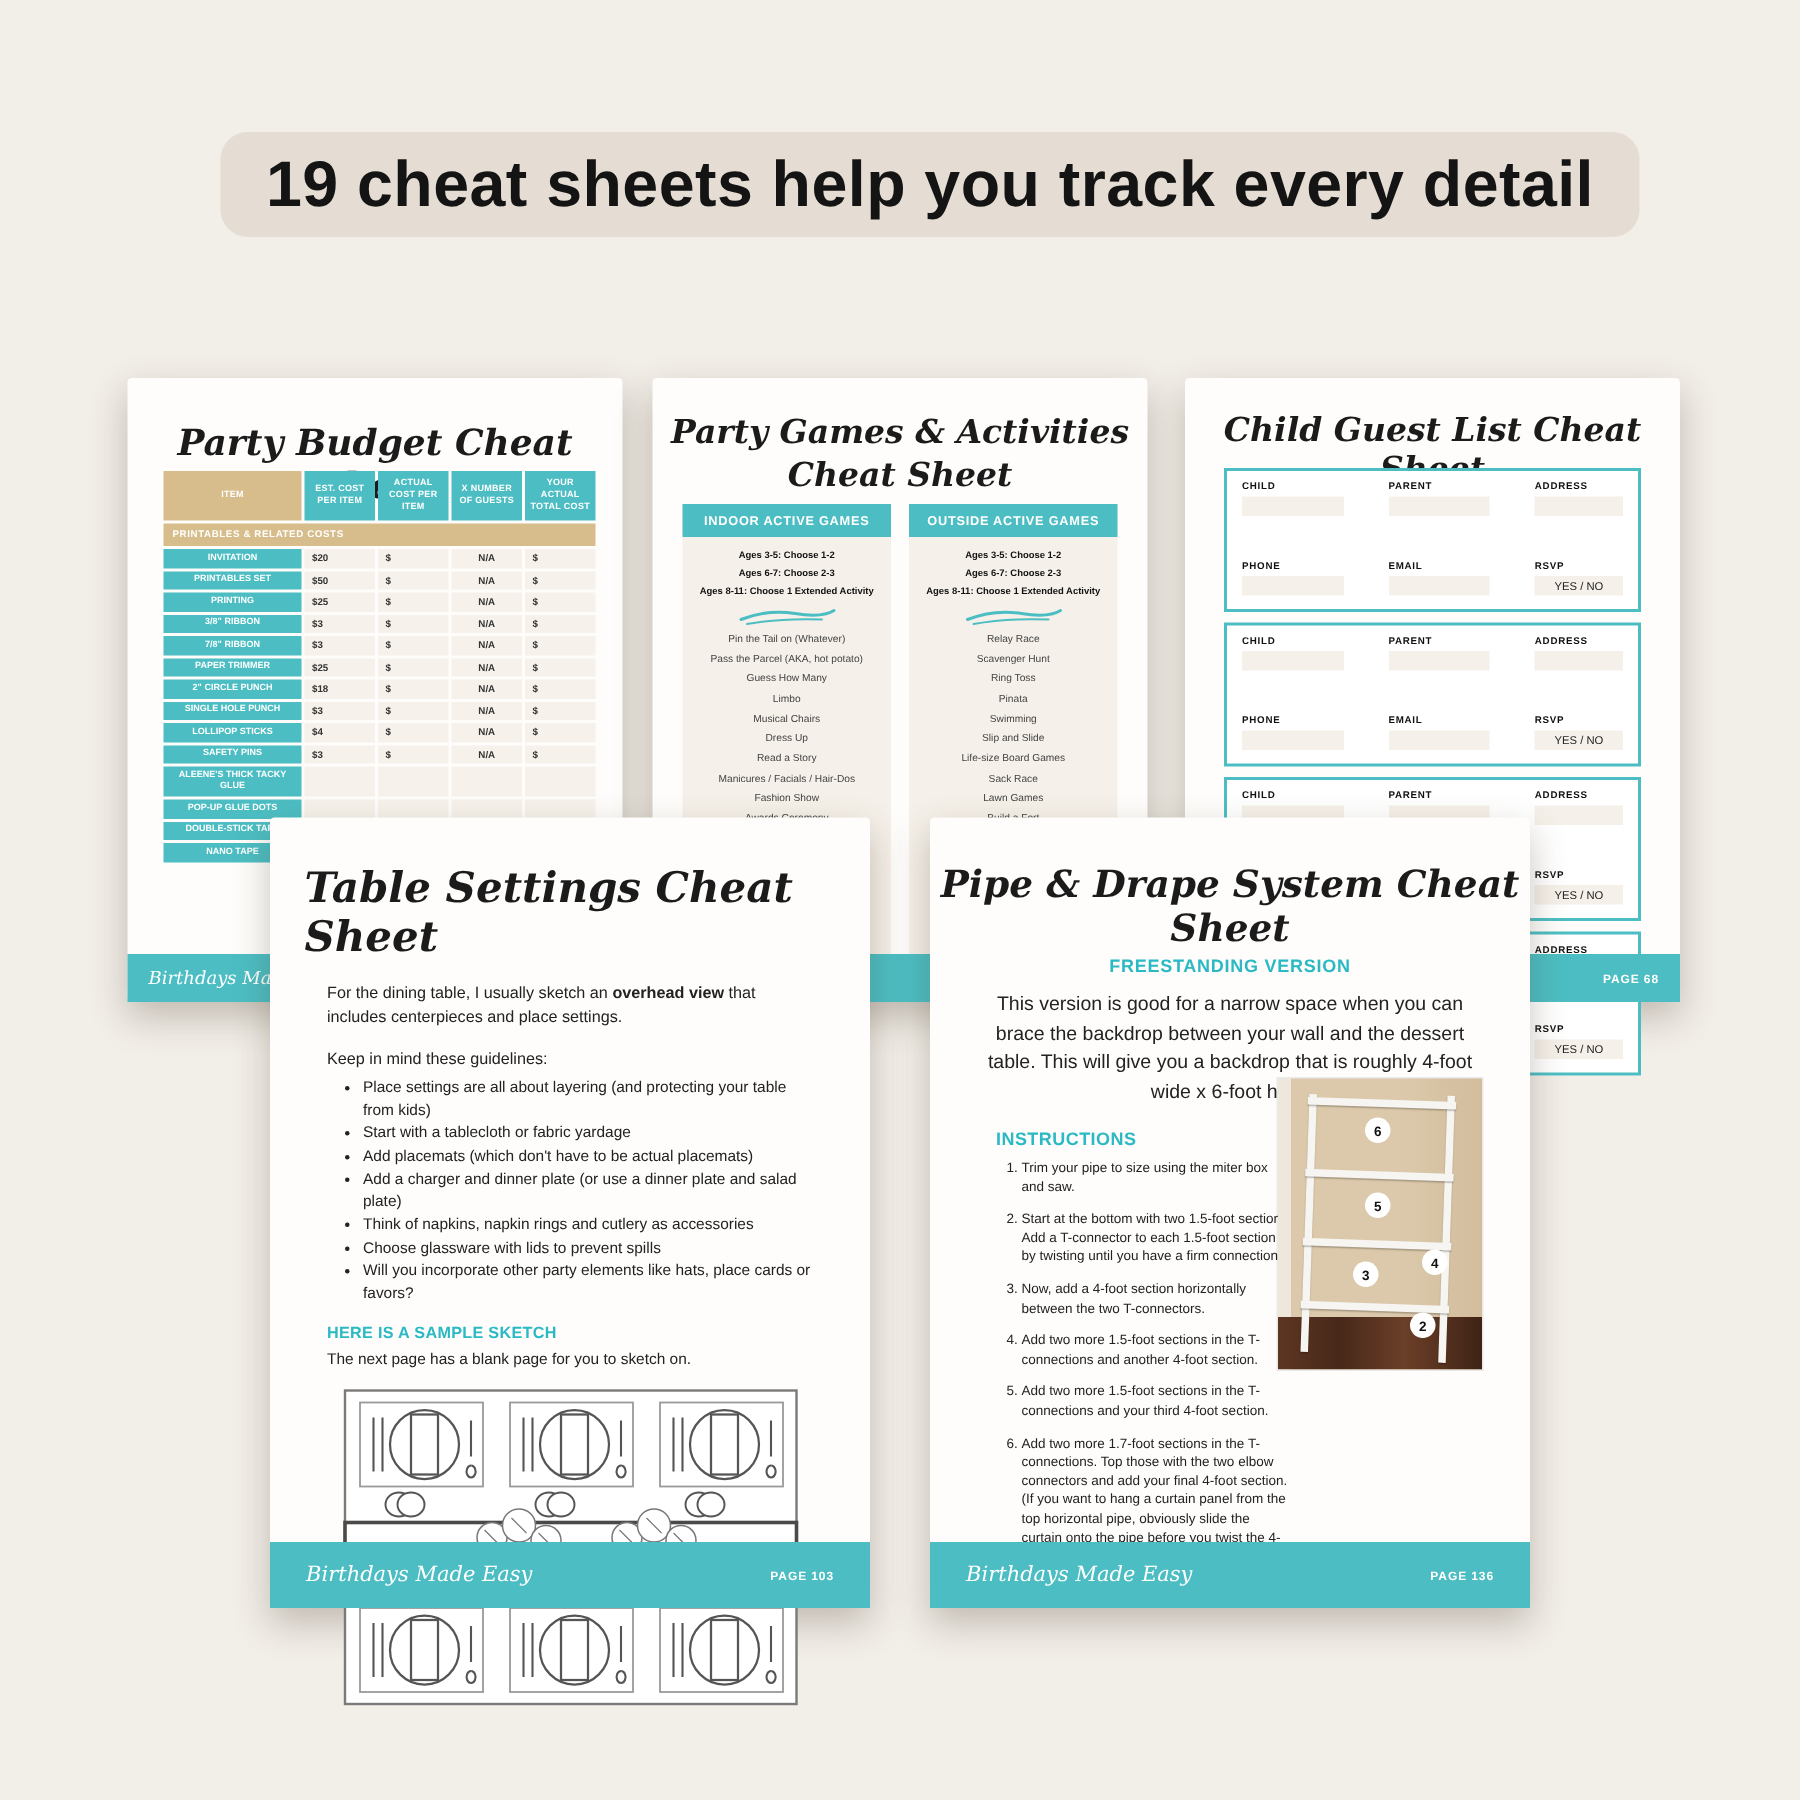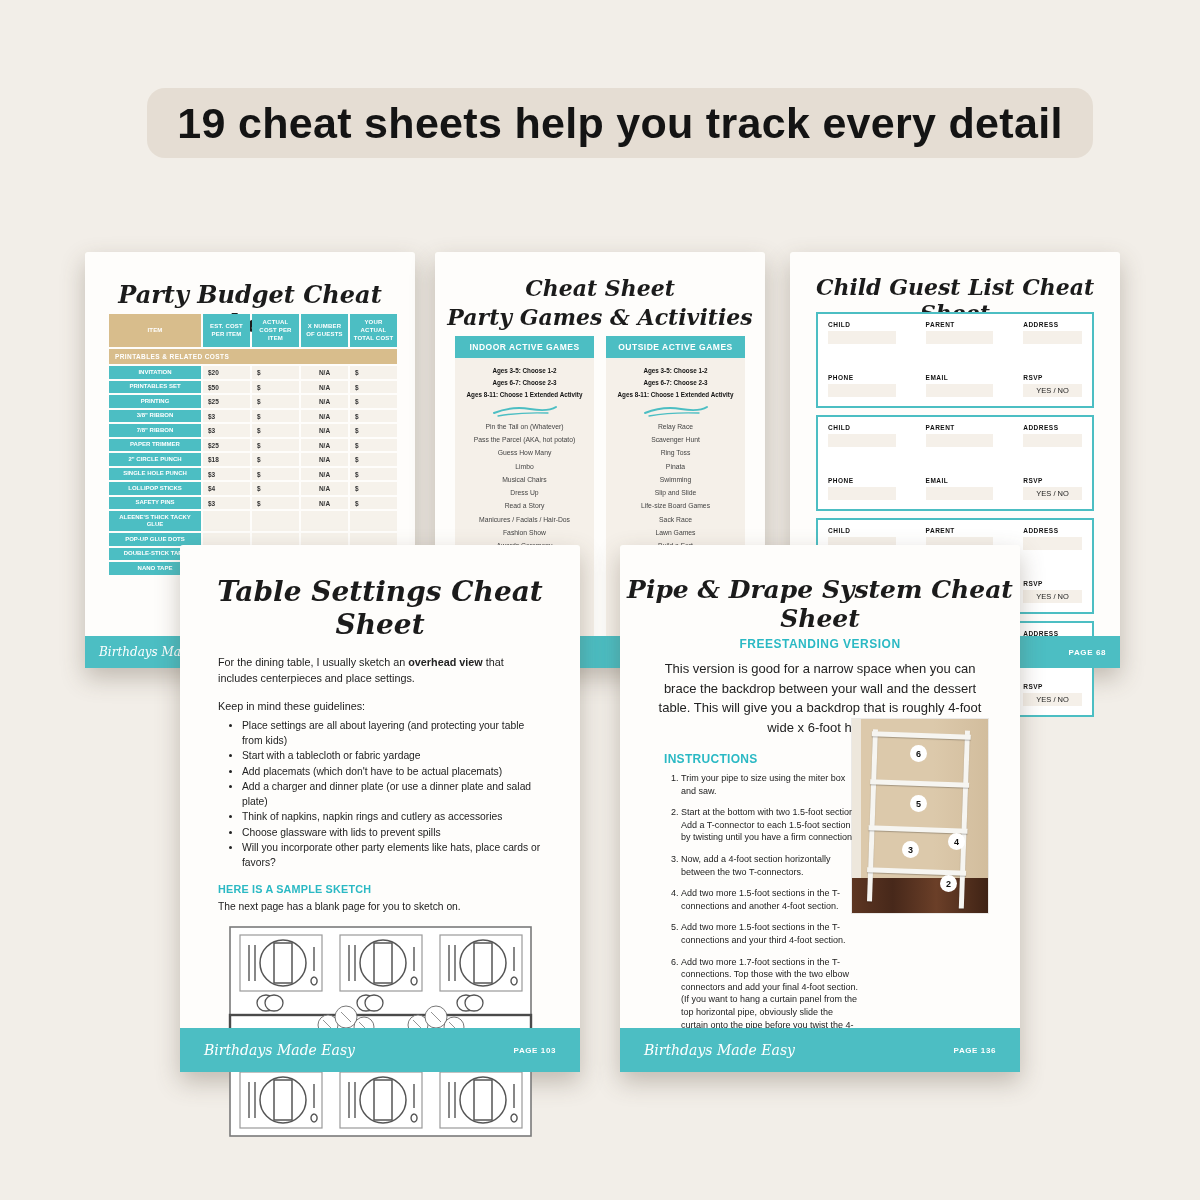--- a/index.html
+++ b/index.html
@@ -86,21 +86,21 @@
   .gl-card { border: 2px solid #4CBEC3; padding: 7px 10px 9px; margin-bottom: 7px; background: #fff; }
   .gl-grid { display: grid; grid-template-columns: 1.15fr 1.15fr 1fr; column-gap: 14px; row-gap: 6px; gap: 30px; }
   .gl-label { font-size: 6.5px; font-weight: bold; letter-spacing: .5px; color: #111; display: block; }
   .gl-box { height: 13px; background: #F5F0E9; margin-top: 3px; }
   .gl-rsvp {
     height: 13px; background: #F5F0E9; margin-top: 3px;
     font-size: 7.5px; color: #222; display: flex; align-items: center; justify-content: center;
   }
 
   
-  .t-title { text-align: center; font-size: 28px; margin-top: 30px; }
+  .t-title { text-align: left; font-size: 28px; margin-top: 30px; padding-left: 23px; }
   .t-body { margin: 14px 38px 0; font-size: 10.8px; color: #222; line-height: 1.45; }
   .t-guidelines { margin-top: 13px; }
   .t-bullets { margin: 3px 0 0; padding-left: 24px; }
   .t-bullets li { font-size: 10.3px; line-height: 1.48; }
   .t-sketch-label { color: #2BB9C4; font-weight: bold; font-size: 10.8px; margin-top: 12px; letter-spacing: .2px; }
   .t-caption { font-size: 10.3px; margin-top: 2px; }
   .t-sketch { display: block; margin: 10px auto 0; }
 
   
   .p-title { text-align: center; font-size: 25px; margin-top: 30px; }
@@ -236,22 +236,22 @@
         <div class="b-cell"></div>
       </div>
   </div>
   <div class="sheet-footer footer-sm">
     <span class="brand sm">Birthdays Made Easy</span>
   </div>
 </div>
 
 <div class="sheet" id="sheet-games">
   <div class="script g-title">
+    <div>Party Games &amp; Activities</div>
     <div>Cheat Sheet</div>
-    <div>Party Games &amp; Activities</div>
   </div>
   <div class="g-cols">
     <div class="g-col">
       <div class="g-head">INDOOR ACTIVE GAMES</div>
       <div class="g-panel">
         <div style="display:contents">
           
         <div class="g-age">Ages 3-5: Choose 1-2</div><div class="g-age">Ages 6-7: Choose 2-3</div><div class="g-age">Ages 8-11: Choose 1 Extended Activity</div></div>
         <svg class="g-swoosh" width="66" height="14" viewBox="0 0 66 14">
           <path d="M2 9 Q 20 2 38 5 T 64 3" stroke="#4CBEC3" stroke-width="2" fill="none" stroke-linecap="round"></path>

